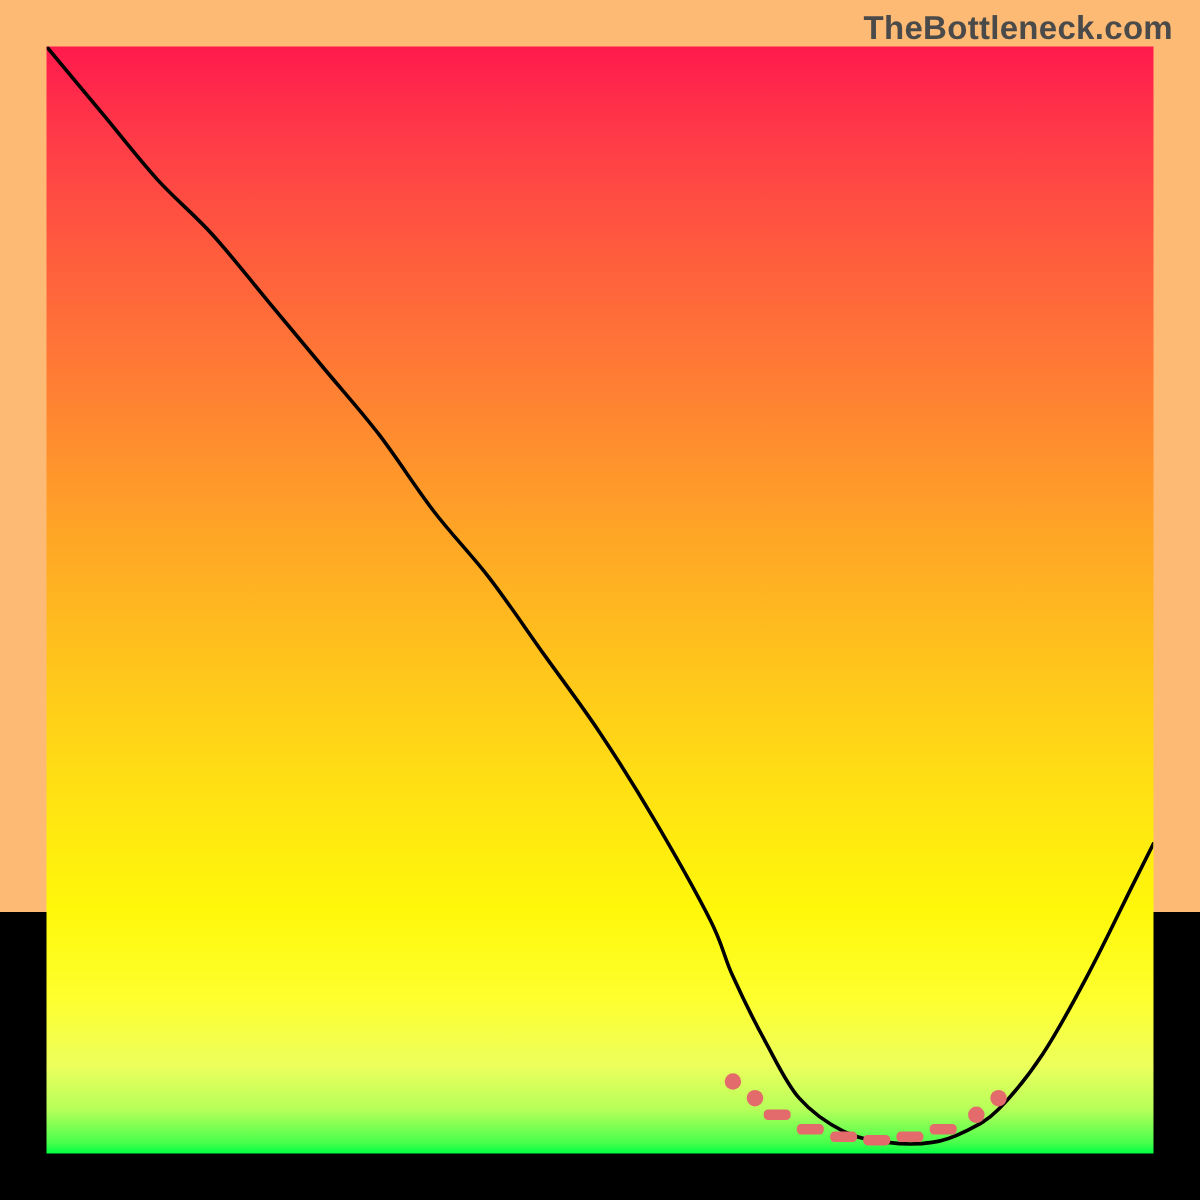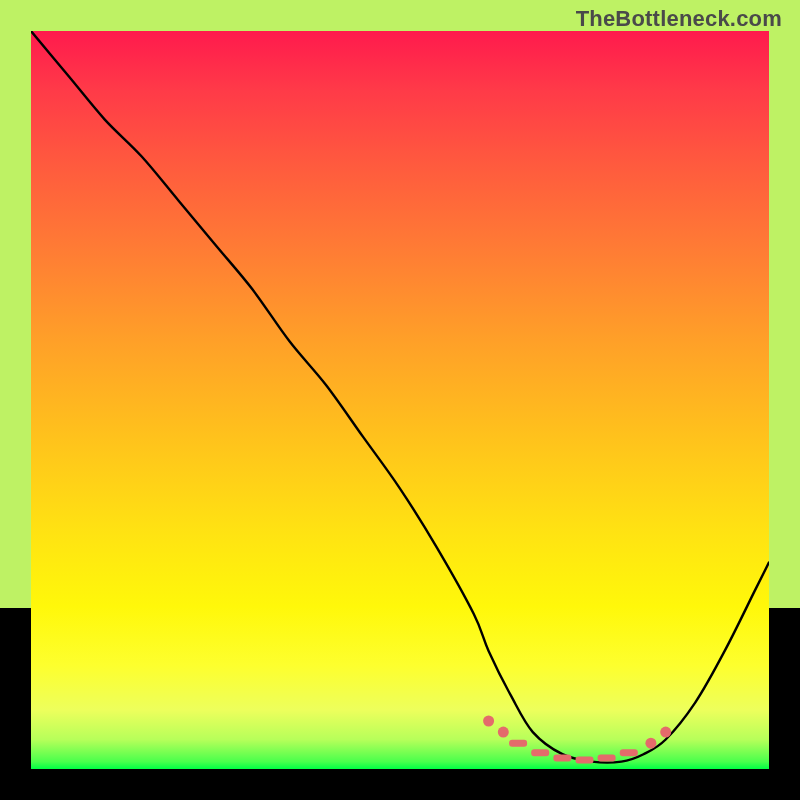--- a/index.html
+++ b/index.html
@@ -1,17 +1,17 @@
 <!DOCTYPE html>
 <html><head>
 <meta charset="utf-8">
 <style>
   * { margin: 0; padding: 0; box-sizing: border-box; }
   html, body { width: 800px; height: 800px; background: #000; overflow: hidden; }
-  .frame { position: relative; width: 800px; height: 608px; background: #bef264; }
+  .frame { position: relative; width: 800px; height: 608px; background: #fdba74; }
   .watermark {
     position: absolute;
     top: 6px;
     right: 18px;
     font-family: Arial, Helvetica, sans-serif;
     font-size: 22px;
     font-weight: 600;
     color: #4a4a4a;
     letter-spacing: 0.2px;
   }

